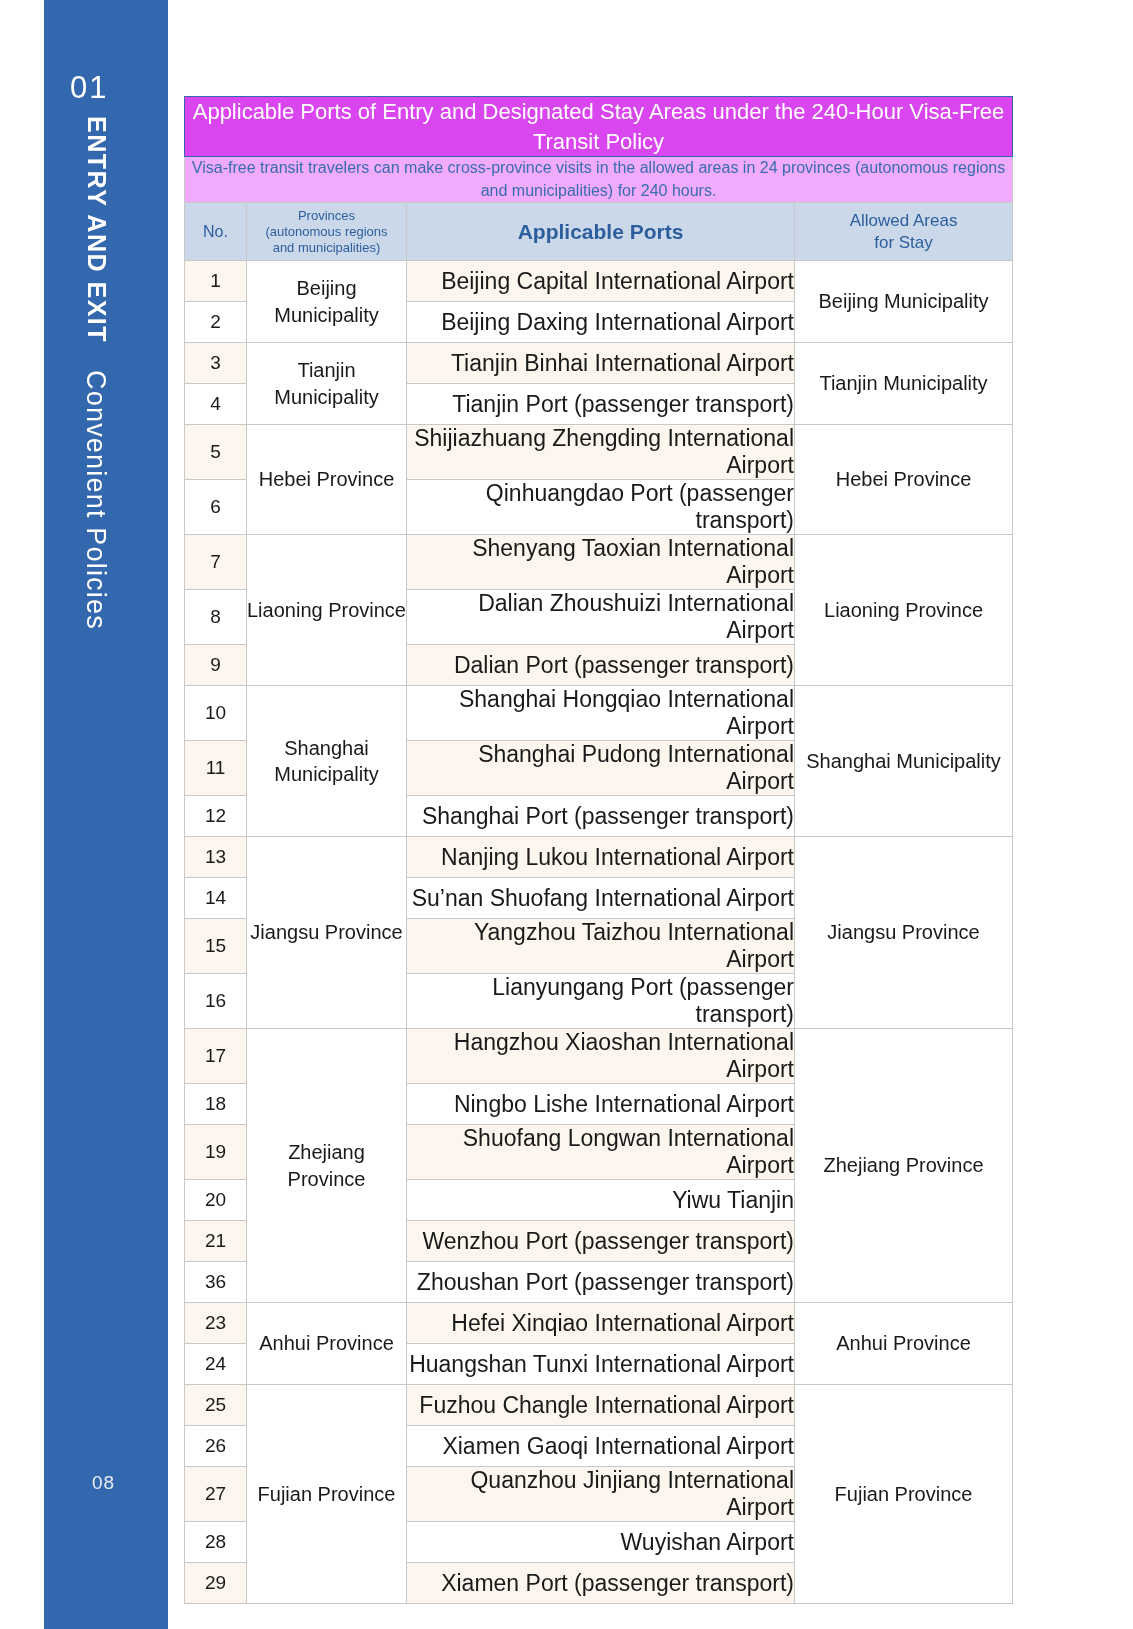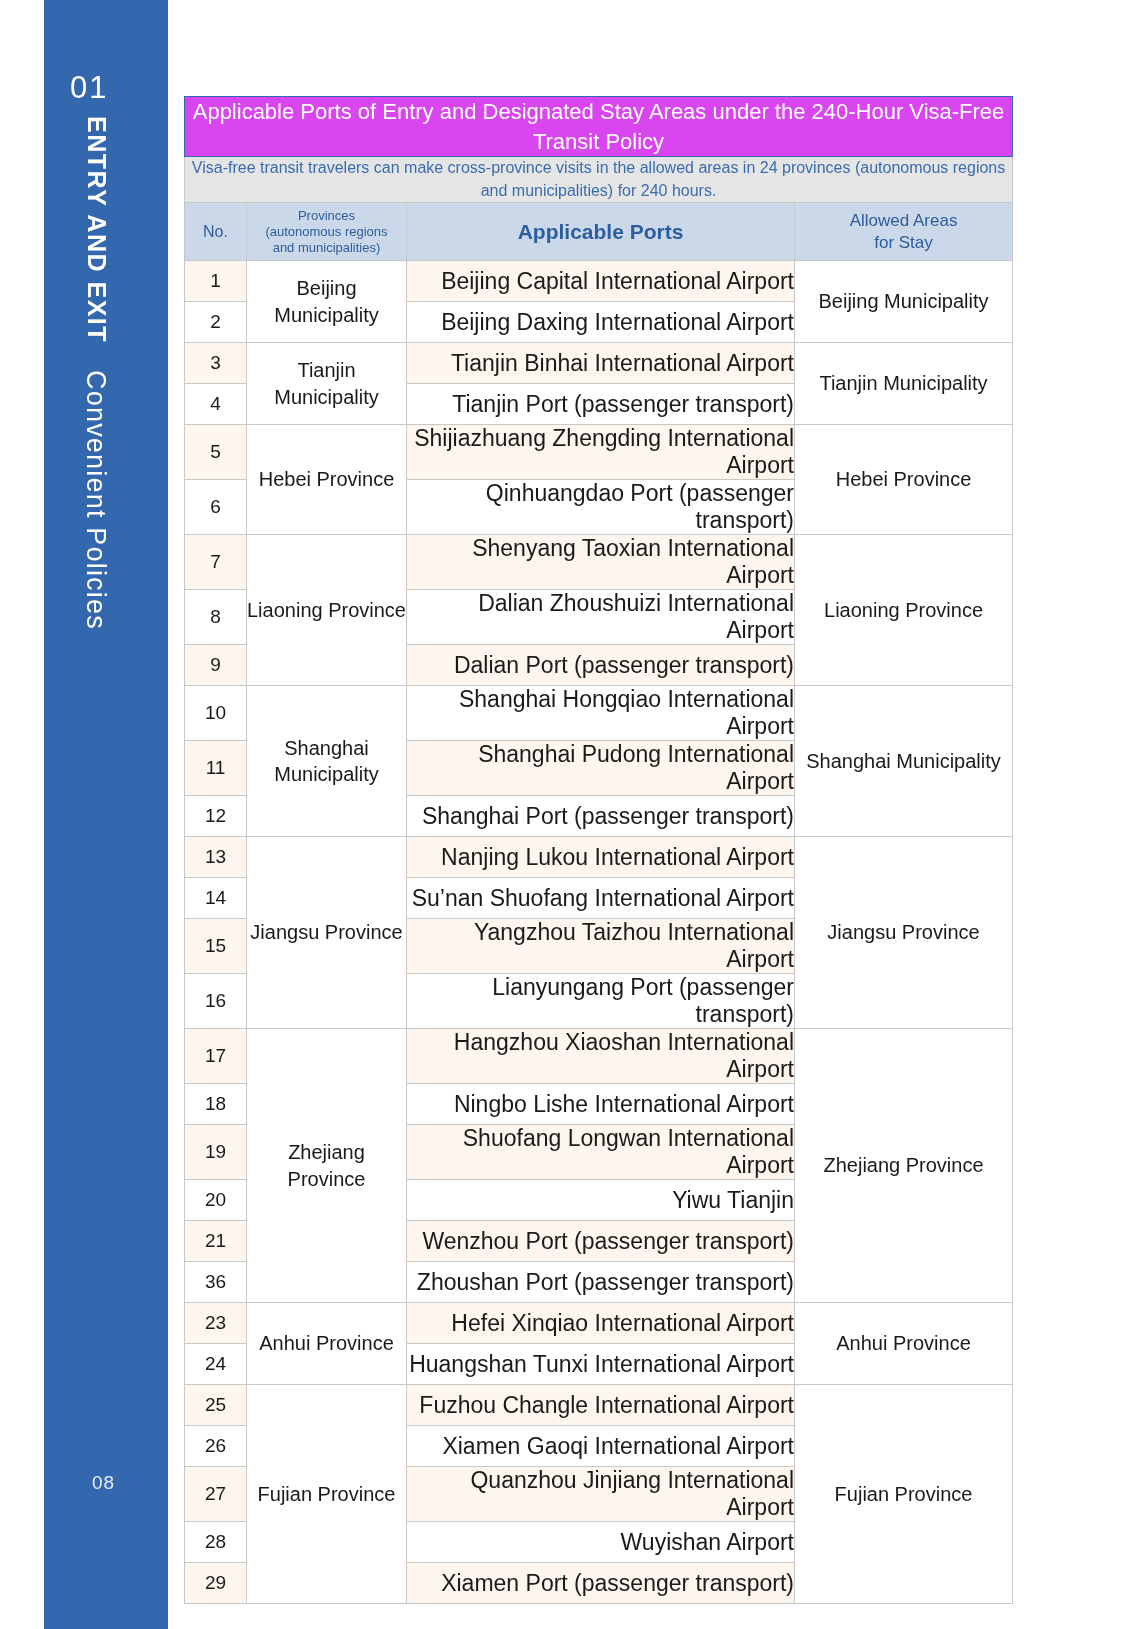--- a/index.html
+++ b/index.html
@@ -59,21 +59,21 @@
     background:#d946ef; color:#ffffff;
     font-size:22px; line-height:1.35;
     text-align:center; padding:13px 20px 15px 20px;
     font-weight:400;
     border:1px solid #3468AE !important;
   }
   
   .subtitle {
     color:#3A6CB0; font-size:16px; line-height:1.4;
     text-align:center; padding:10px 26px 11px 26px;
-    background:#e5e5e5;
+    background:#f0abfc;
     border-top:none !important;
   }
 
   
   .hd {
     background:#CBD8E9; color:#2C5E9E;
     text-align:center; vertical-align:middle;
     font-weight:400;
   }
   .hd-no     { font-size:16px; height:58px; }

